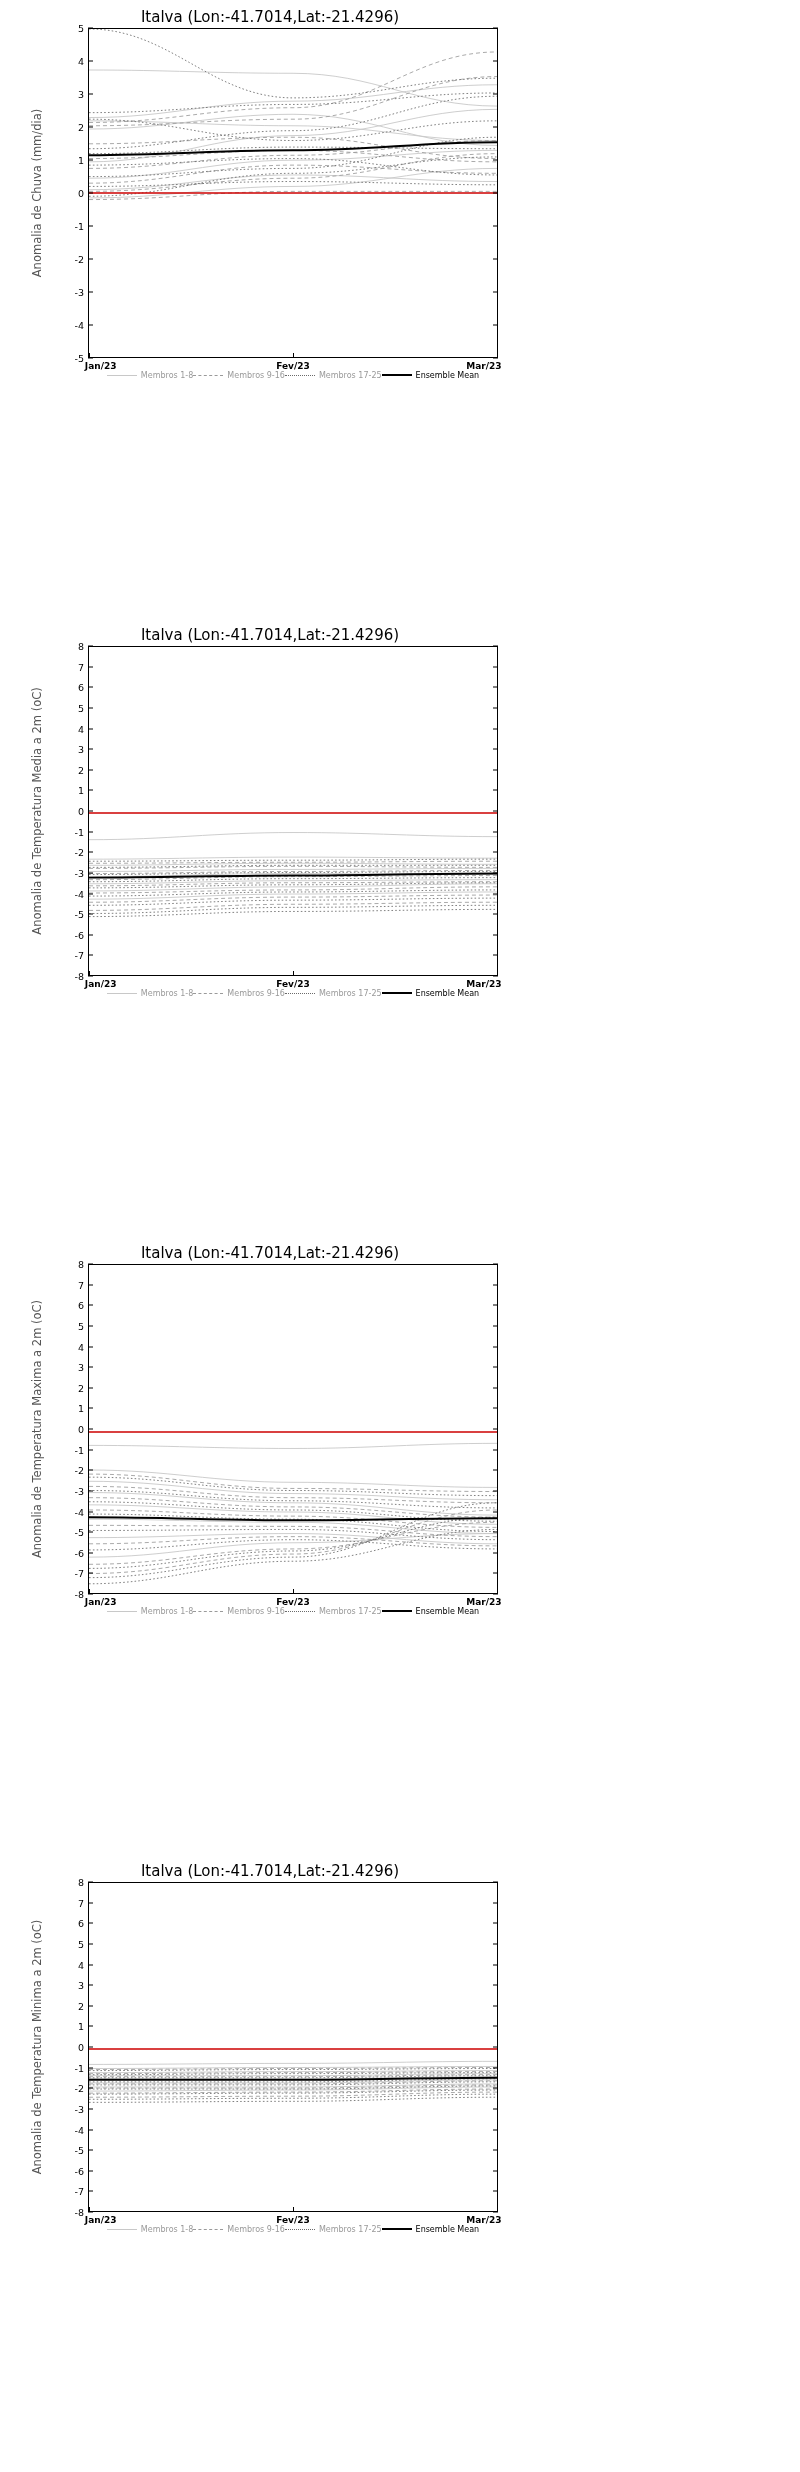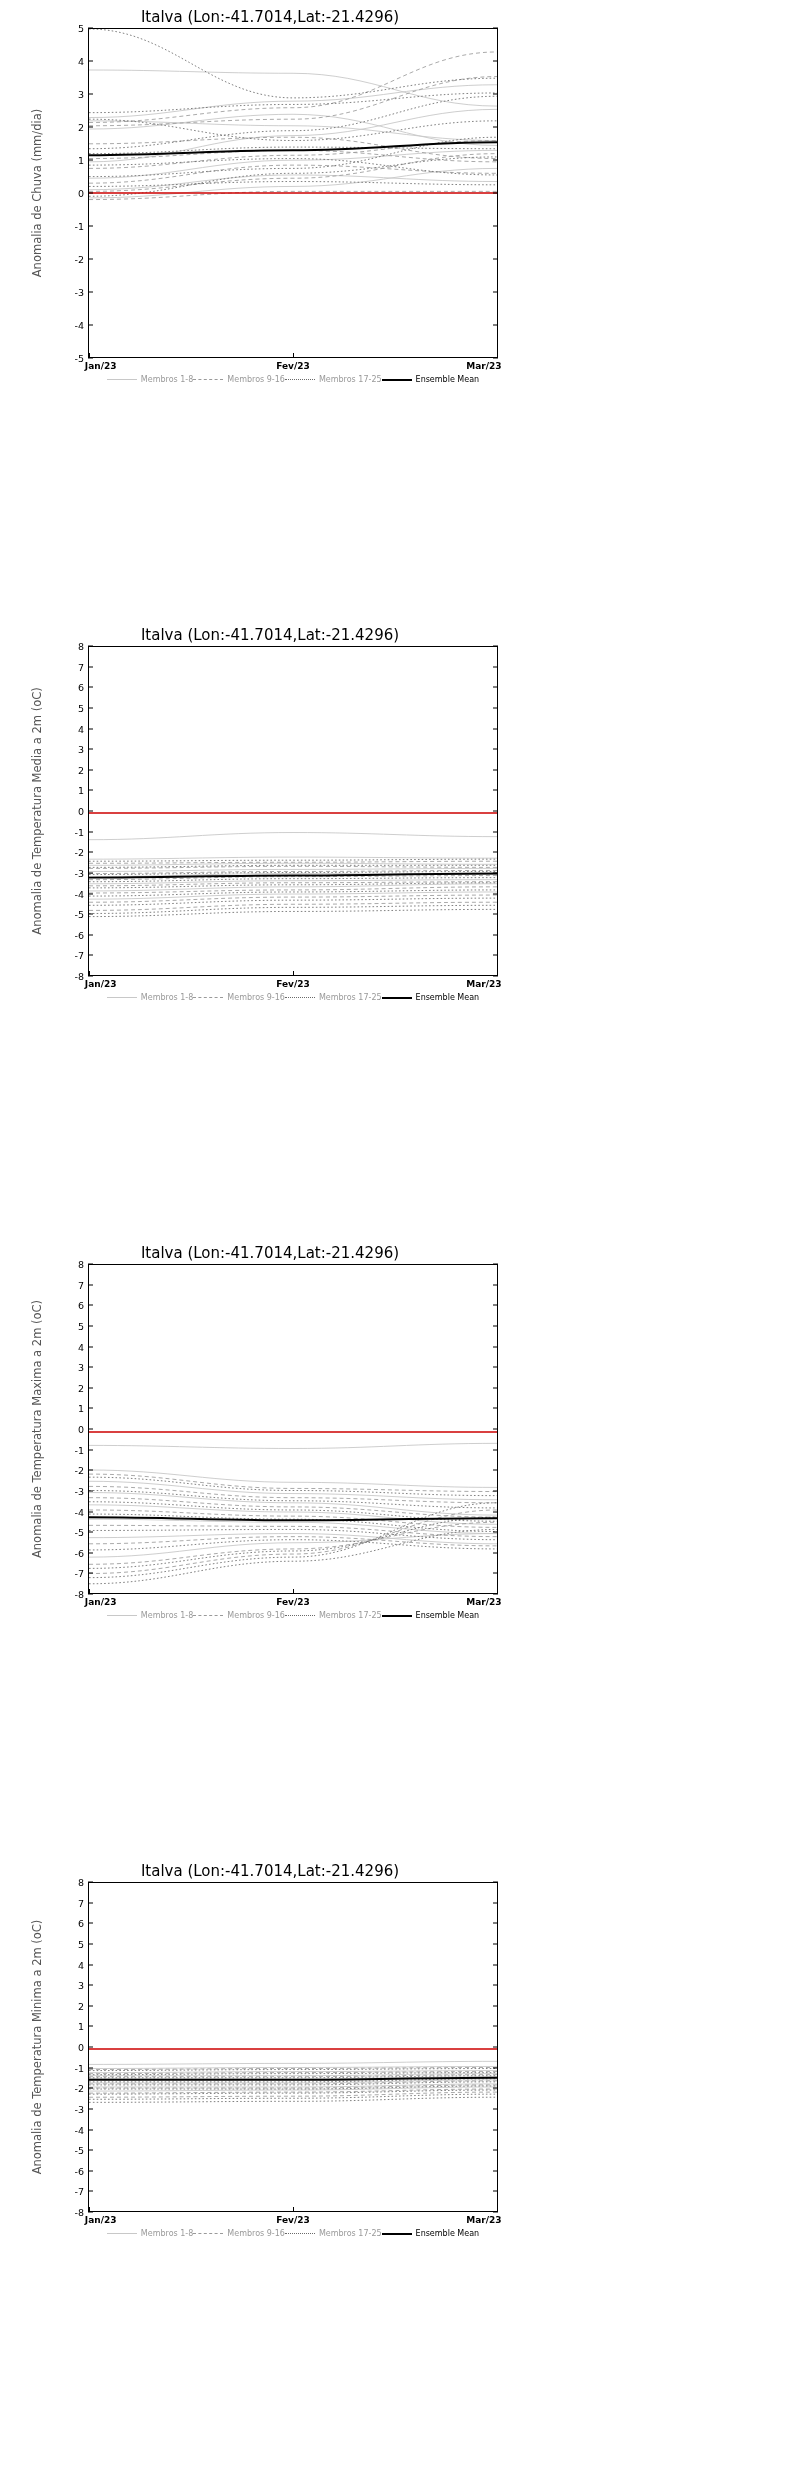--- a/index.html
+++ b/index.html
@@ -100,21 +100,21 @@
     height: 5px;
     background: #000;
   }
   .legend {
     position: absolute;
     left: 88px;
     top: 366px;
     width: 410px;
     height: 18px;
     display: flex;
-    align-items: flex-end;
+    align-items: center;
     justify-content: center;
   }
   .legend-item {
     display: flex;
     align-items: center;
     gap: 4px;
     font-size: 8px;
     color: #999999;
     white-space: nowrap;
   }

